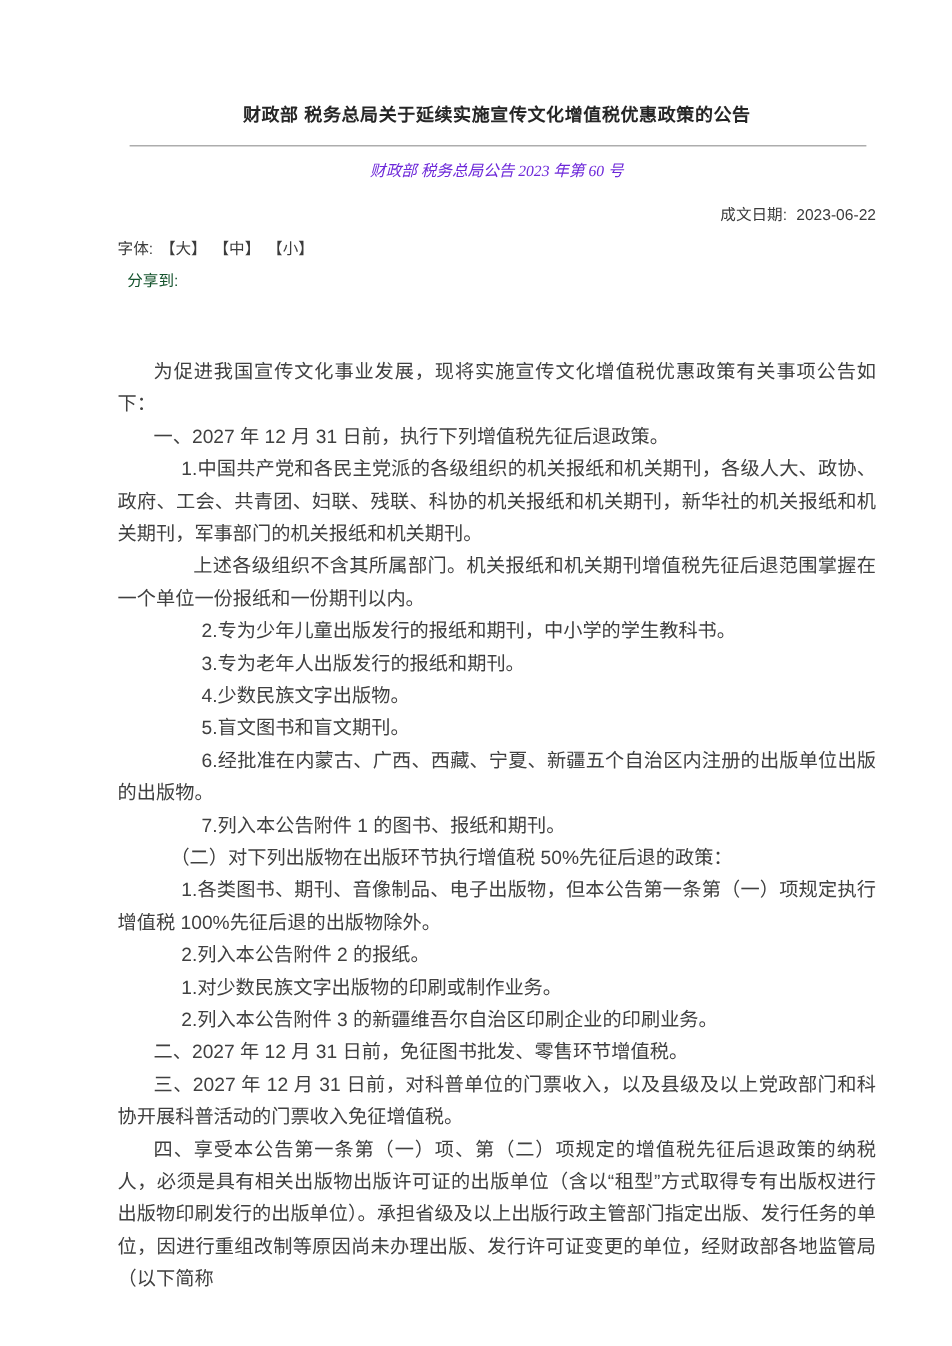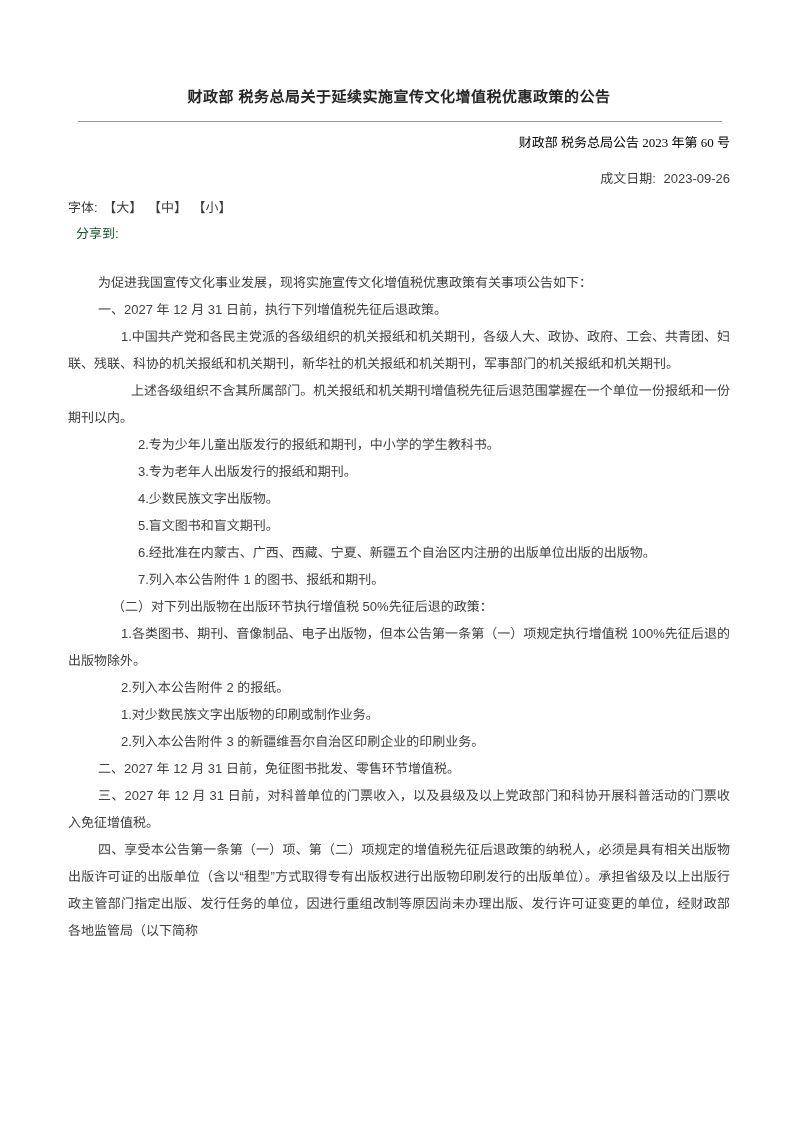--- a/index.html
+++ b/index.html
@@ -6,44 +6,45 @@
   .page {
     position: relative;
     width: 793px;
     height: 1122px;
     margin: 0 auto;
     background: #ffffff;
     overflow: hidden;
     font-family: "Liberation Sans", "DejaVu Sans", sans-serif;
     color: #404040;
   }
-  .inner { padding: 86px 63px 0 68px; }
+  .inner { padding: 86px 63px 0 98px; }
 
   .doc-title {
     margin: 0;
     font-size: 15px;
     line-height: 22px;
     font-weight: 700;
     text-align: center;
     color: #262626;
     letter-spacing: 0.5px;
   }
   .title-divider {
     border: none;
     border-top: 1px solid #9a9a9a;
     margin: 13px 8px 0 10px;
     height: 0;
   }
   .doc-number {
     margin-top: 12px;
-    text-align: right;
+    text-align: center;
     font-family: "Liberation Serif", "DejaVu Serif", serif;
     font-size: 13px;
     line-height: 18px;
-    color: #000000;
+    color: #6d28d9;
+    font-style: italic;
   }
   .date-row {
     margin-top: 18px;
     text-align: right;
     font-size: 13px;
     line-height: 18px;
     color: #3c3c3c;
   }
   .date-row .date-value { margin-left: 4px; }
   .font-row {
@@ -54,21 +55,21 @@
   }
   .font-row .font-opt { cursor: pointer; margin-left: 2px; }
   .share-row {
     margin-top: 8px;
     padding-left: 8px;
     font-size: 13px;
     line-height: 18px;
     color: #14532d;
   }
 
-  .body-text { margin-top: 26px; font-size: 13px; }
+  .body-text { margin-top: 54px; font-size: 16px; }
   p.para {
     margin: 0;
     line-height: 27px;
     text-align: justify;
     color: #404040;
     word-break: break-all;
   }
   .gap { margin-top: 14px; }
   .ind2  { text-indent: 30px; }
   .ind3  { text-indent: 44px; }
@@ -83,21 +84,21 @@
   <div class="inner">
 
     <h1 class="doc-title">财政部 税务总局关于延续实施宣传文化增值税优惠政策的公告</h1>
 
     <hr class="title-divider">
 
     <div class="doc-number">财政部 税务总局公告 2023 年第 60 号</div>
 
     <div class="date-row">
       <span class="date-label">成文日期:</span>
-      <span class="date-value">2023-09-26</span>
+      <span class="date-value">2023-06-22</span>
     </div>
 
     <div class="font-row">
       <span class="font-label">字体:</span>
       <span class="font-opt">【大】</span>
       <span class="font-opt">【中】</span>
       <span class="font-opt">【小】</span>
     </div>
 
     <div class="share-row">

